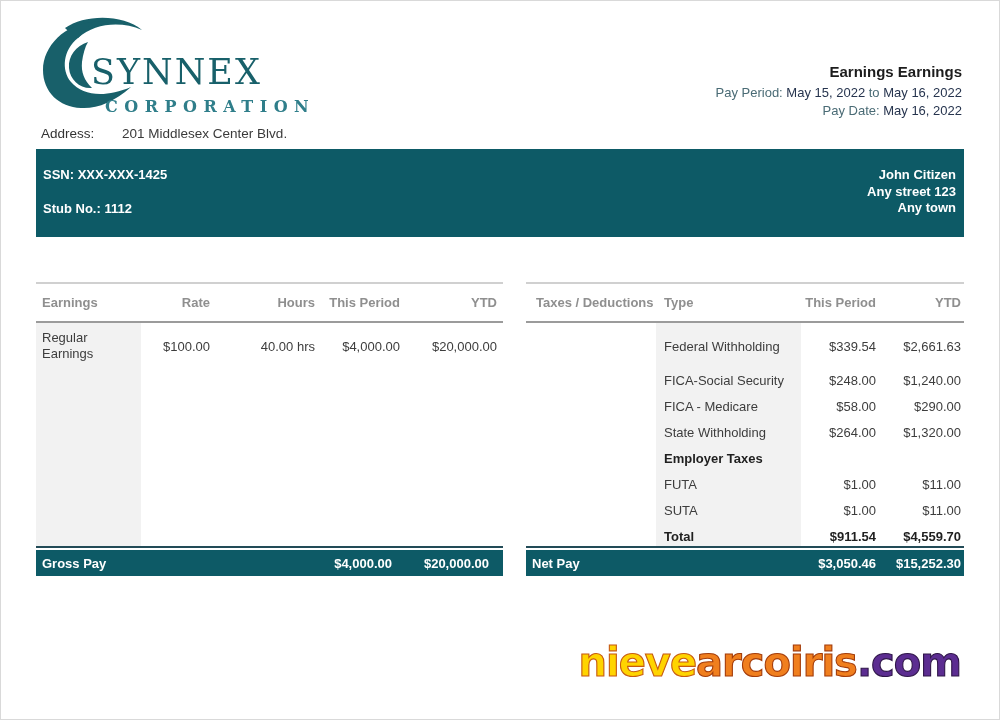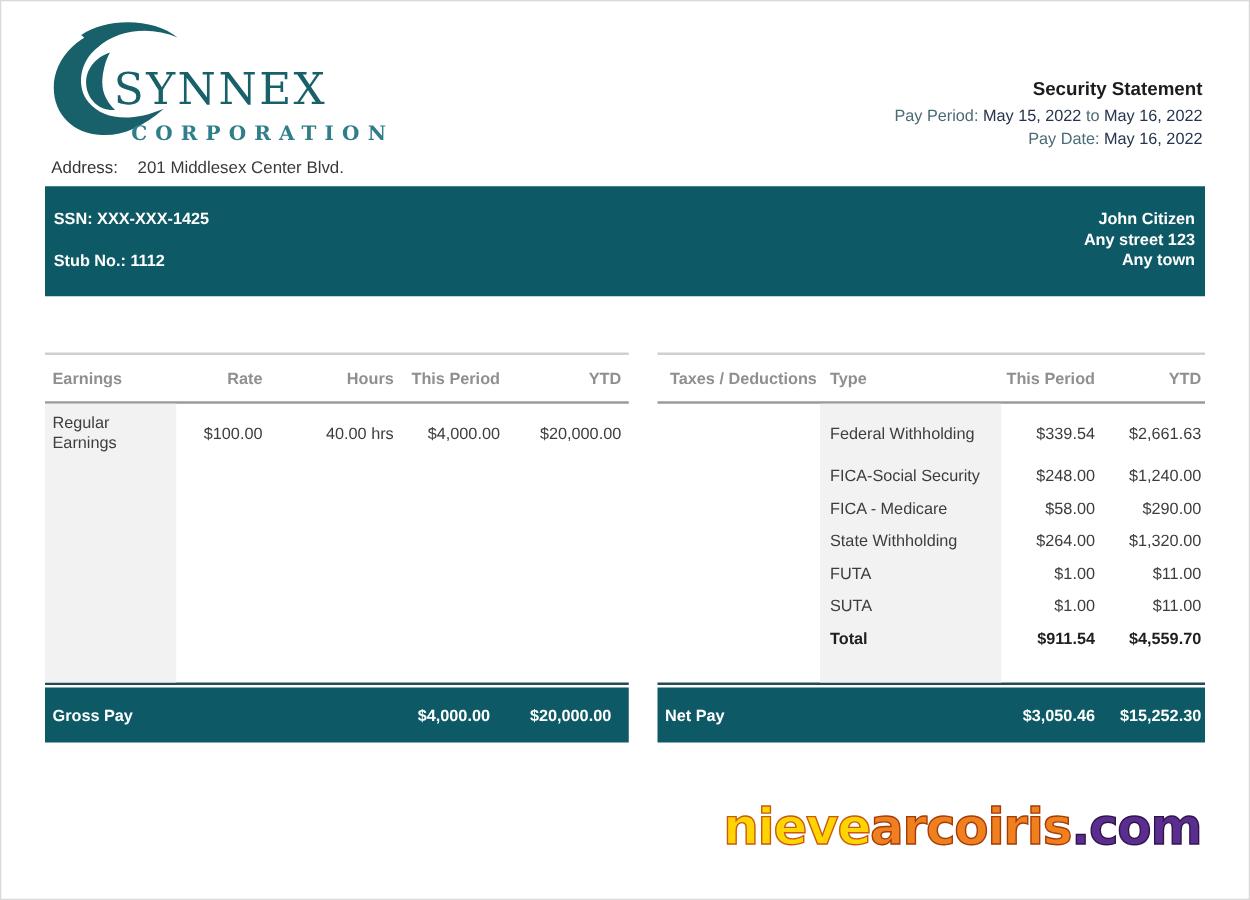--- a/index.html
+++ b/index.html
@@ -20,21 +20,21 @@
     position:absolute;left:70px;top:85px;
     font-family:"DejaVu Serif","Liberation Serif",serif;
     font-size:16px;font-weight:bold;color:#2f7e8a;letter-spacing:6.5px;
   }
   .doc-meta{position:absolute;right:37px;top:62px;text-align:right;}
   .doc-title{font-size:15px;font-weight:bold;color:#1c1c1c;margin-bottom:5px;}
   .meta-line{font-size:13px;color:#26344e;margin-top:3px;}
   .meta-label{color:#4a6b75;}
   
   .address-line{position:absolute;left:40px;top:125px;font-size:13.5px;color:#333;}
-  .address-line .addr-value{margin-left:12px;color:#3a3a3a;}
+  .address-line .addr-value{margin-left:24px;color:#3a3a3a;}
   
   .banner{
     position:absolute;left:35px;top:148px;width:928px;height:88px;
     background:#0d5a66;color:#fff;font-weight:bold;font-size:13px;
     display:flex;justify-content:space-between;box-sizing:border-box;
     padding:18px 8px 0 7px;
   }
   .banner-left .banner-line{margin-bottom:19px;}
   .banner-right{text-align:right;line-height:16.5px;}
   
@@ -62,21 +62,21 @@
   .row-ded.bold .cell{font-weight:bold;color:#1f1f1f;}
   .cell{overflow:hidden;}
   .cell-name{padding:7px 8px 0 6px;line-height:16px;align-self:start;}
   .cell-type-pad{padding-left:8px;}
   .cell-head-first{padding-left:6px;}
   .cell-head-taxes{padding-left:10px;}
   .num{text-align:right;padding-right:6px;align-self:center;}
   .num-r{text-align:right;padding-right:3px;}
   
   .bar{
-    margin-top:2px;height:44px;background:#0d5a66;color:#fff;font-weight:bold;
+    margin-top:2px;height:26px;background:#0d5a66;color:#fff;font-weight:bold;
     font-size:13px;display:grid;align-items:center;
   }
   .bar .bar-label{padding-left:6px;}
   .bar .bar-num{text-align:right;padding-right:14px;}
   .bar .bar-num-r{text-align:right;padding-right:3px;}
   
   .watermark{
     position:absolute;right:38px;bottom:34px;
     font-family:"DejaVu Sans","Liberation Sans",sans-serif;
     font-size:40px;font-weight:bold;letter-spacing:-1px;white-space:nowrap;
@@ -97,21 +97,21 @@
         <path d="M19 31 C32 15 55 7 74 10 C57 15 37 23 26 39 C23 36 21 34 19 31 Z"></path>
         <path d="M58 10 C30 12 8 34 8 58 C8 80 24 95 46 96 C62 97 79 90 96 75 C70 86 48 84 36 70 C26 58 28 38 43 26 C48 21 53 16 58 10 Z"></path>
         <path d="M53 30 C41 34 33 44 34 56 C35 68 45 77 57 76 C49 68 46 60 47 50 C48 42 50 35 53 30 Z"></path>
       </g>
     </svg>
     <div class="logo-name">SYNNEX</div>
     <div class="logo-sub">CORPORATION</div>
   </div>
 
   <div class="doc-meta">
-    <div class="doc-title">Security Statement</div>
+    <div class="doc-title">Earnings Earnings</div>
     <div class="meta-line">
       <span class="meta-label">Pay Period:</span>
       <span>May 15, 2022</span>
       <span class="meta-label">to</span>
       <span>May 16, 2022</span>
     </div>
     <div class="meta-line">
       <span class="meta-label">Pay Date:</span>
       <span>May 16, 2022</span>
     </div>
@@ -190,20 +190,26 @@
           <div class="cell cell-type-pad">FICA - Medicare</div>
           <div class="cell num-r">$58.00</div>
           <div class="cell num-r">$290.00</div>
         </div>
         <div class="row row-ded grid-right">
           <div class="cell"></div>
           <div class="cell cell-type-pad">State Withholding</div>
           <div class="cell num-r">$264.00</div>
           <div class="cell num-r">$1,320.00</div>
         </div>
+        <div class="row row-ded bold grid-right">
+          <div class="cell"></div>
+          <div class="cell cell-type-pad">Employer Taxes</div>
+          <div class="cell num-r"></div>
+          <div class="cell num-r"></div>
+        </div>
         <div class="row row-ded grid-right">
           <div class="cell"></div>
           <div class="cell cell-type-pad">FUTA</div>
           <div class="cell num-r">$1.00</div>
           <div class="cell num-r">$11.00</div>
         </div>
         <div class="row row-ded grid-right">
           <div class="cell"></div>
           <div class="cell cell-type-pad">SUTA</div>
           <div class="cell num-r">$1.00</div>

